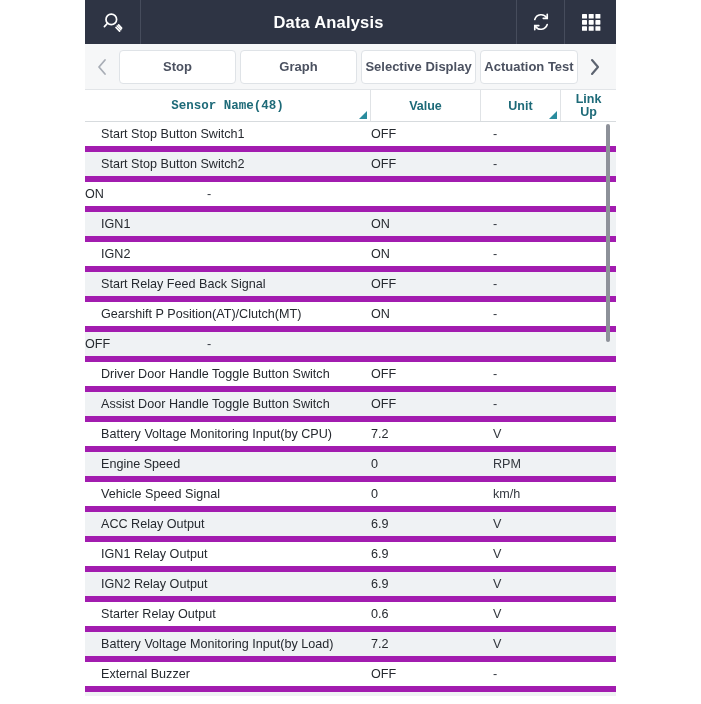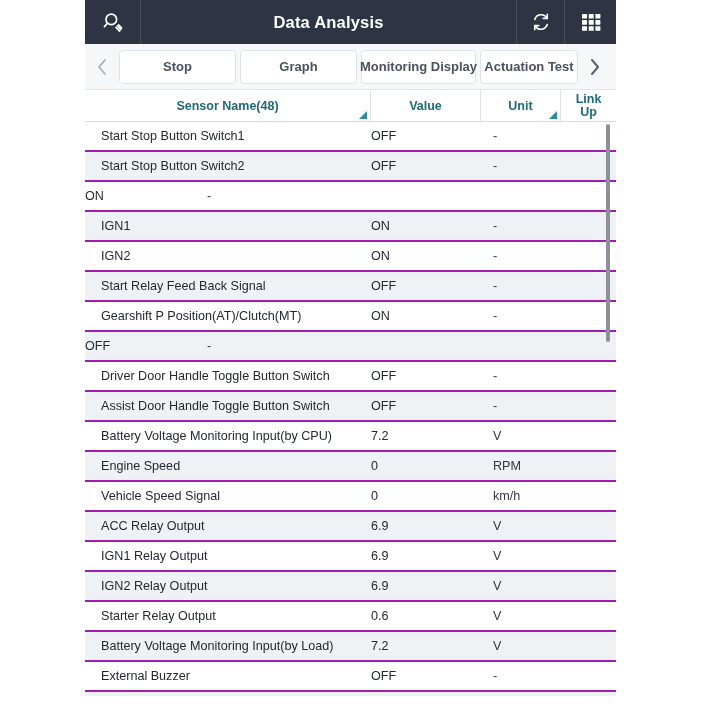--- a/index.html
+++ b/index.html
@@ -83,21 +83,21 @@
     position: relative;
   }
   .th {
     position: relative;
     display: flex; align-items: center; justify-content: center;
     color: #1d6a78;
     font-size: 12.5px;
     font-weight: bold;
     text-align: center;
   }
-  .th-name  { width: 286px; border-right: 1px solid #e0e3e6; }
+  .th-name  { width: 286px; border-right: 1px solid #e0e3e6; font-family: Liberation Mono, monospace; }
   .th-value { width: 110px; border-right: 1px solid #e0e3e6; }
   .th-unit  { width: 80px;  border-right: 1px solid #e0e3e6; }
   .th-link  { width: 55px; line-height: 13px; }
   .sortmark {
     position: absolute; right: 3px; bottom: 2px;
     width: 0; height: 0;
     border-left: 8px solid transparent;
     border-bottom: 8px solid #2a8c9e;
   }
 
@@ -106,21 +106,21 @@
     position: relative;
     height: 574px;
     overflow: hidden;
   }
   .row {
     height: 30px;
     display: flex;
     align-items: center;
     font-size: 12.6px;
     color: #25292f;
-    border-bottom: 2px solid #a21caf;
+    border-bottom: 6px solid #a21caf;
   }
   .row.odd  { background: #ffffff; }
   .row.even { background: #eff2f4; }
   .c-name  { width: 286px; padding-left: 16px; white-space: nowrap; overflow: hidden; }
   .c-value { width: 110px; text-align: left; padding-right: 32px; }
   .c-unit  { width: 80px;  text-align: left; padding-left: 12px; color: #33383f; }
   .c-link  { width: 55px; }
 
   
   .scrollbar-track {
@@ -194,21 +194,21 @@
     <div class="arrow-btn left">
       <span>
         <svg width="16" height="22" viewBox="0 0 16 22" fill="none" stroke="currentColor" stroke-width="1.8" stroke-linecap="round" stroke-linejoin="round">
           <polyline points="11,4 5,11 11,18"></polyline>
         </svg>
       </span>
     </div>
 
     <div class="tbtn w1">Stop</div>
     <div class="tbtn w2">Graph</div>
-    <div class="tbtn w3">Monitoring Display</div>
+    <div class="tbtn w3">Selective Display</div>
     <div class="tbtn w4">Actuation Test</div>
 
     <div class="arrow-btn right">
       <span>
         <svg width="16" height="22" viewBox="0 0 16 22" fill="none" stroke="currentColor" stroke-width="2.1" stroke-linecap="round" stroke-linejoin="round">
           <polyline points="5,4 11,11 5,18"></polyline>
         </svg>
       </span>
     </div>
   </div>

